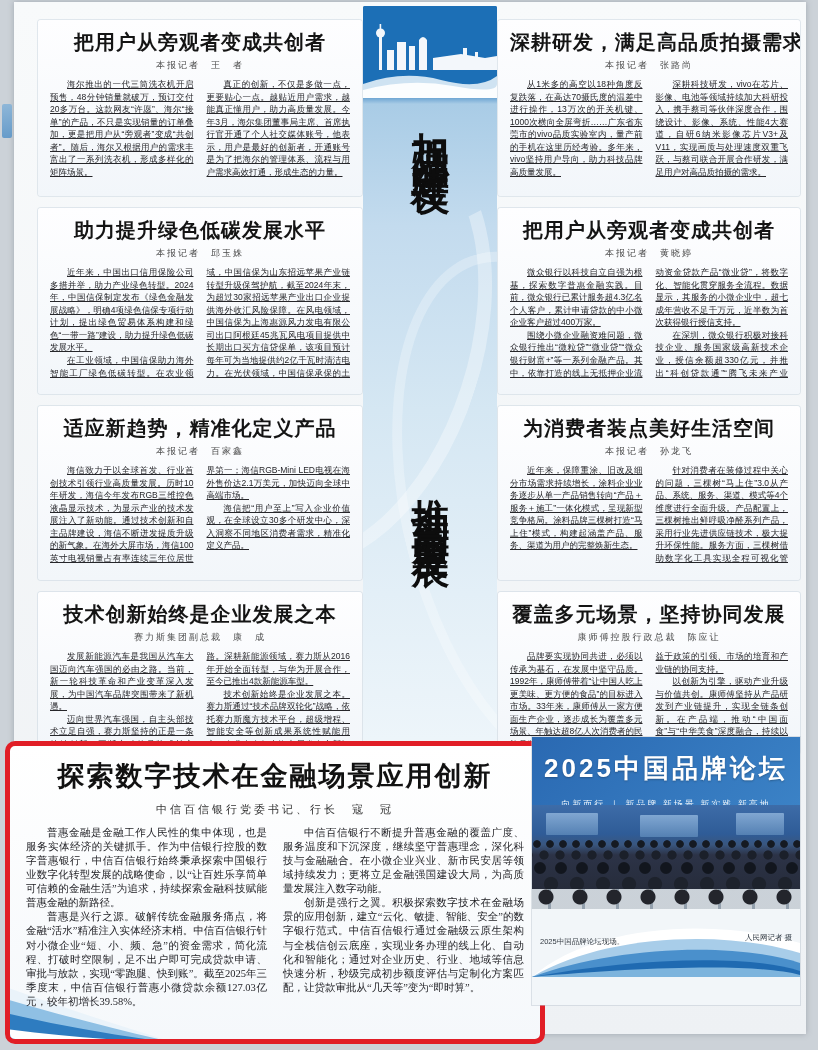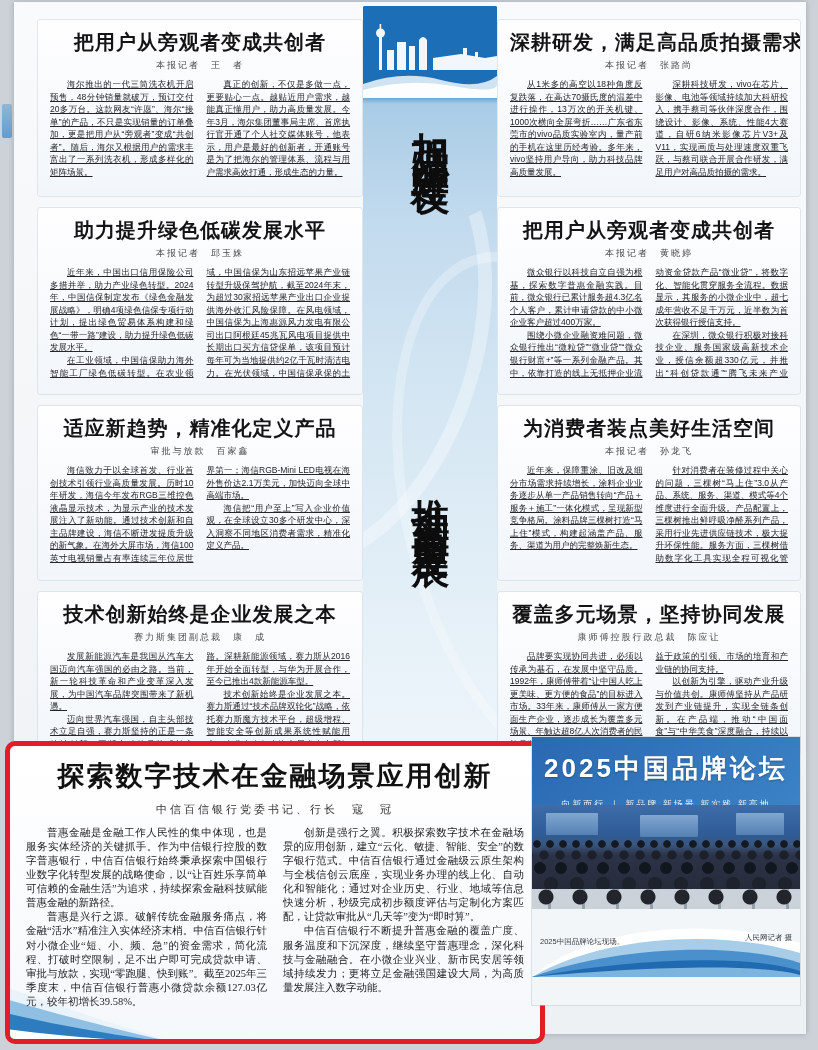--- a/index.html
+++ b/index.html
@@ -82,21 +82,21 @@
       <div class="title">助力提升绿色低碳发展水平</div>
       <div class="byline">本报记者　邱玉姝</div>
       <div class="body">
         <p>近年来，中国出口信用保险公司多措并举，助力产业绿色转型。2024年，中国信保制定发布《绿色金融发展战略》，明确4项绿色信保专项行动计划，提出绿色贸易体系构建和绿色“一带一路”建设，助力提升绿色低碳发展水平。</p>
         <p>在工业领域，中国信保助力海外智能工厂绿色低碳转型。在农业领域，中国信保为山东招远苹果产业链转型升级保驾护航，截至2024年末，为超过30家招远苹果产业出口企业提供海外收汇风险保障。在风电领域，中国信保为上海惠源风力发电有限公司出口阿根廷45兆瓦风电项目提供中长期出口买方信贷保单，该项目预计每年可为当地提供约2亿千瓦时清洁电力。在光伏领域，中国信保承保的土耳其3兆瓦光伏电站项目，每年能减少二氧化碳排放约4.5万吨。</p>
 
       </div>
     </div>
     <div class="article h174">
       <div class="title">适应新趋势，精准化定义产品</div>
-      <div class="byline">审批与放款　百家鑫</div>
+      <div class="byline">本报记者　百家鑫</div>
       <div class="body">
         <p>海信致力于以全球首发、行业首创技术引领行业高质量发展。历时10年研发，海信今年发布RGB三维控色液晶显示技术，为显示产业的技术发展注入了新动能。通过技术创新和自主品牌建设，海信不断迸发提质升级的新气象。在海外大屏市场，海信100英寸电视销量占有率连续三年位居世界第一；海信RGB-Mini LED电视在海外售价达2.1万美元，加快迈向全球中高端市场。</p>
         <p>海信把“用户至上”写入企业价值观，在全球设立30多个研发中心，深入洞察不同地区消费者需求，精准化定义产品。</p>
 
       </div>
     </div>
     <div class="article h162">
       <div class="title">技术创新始终是企业发展之本</div>
       <div class="byline">赛力斯集团副总裁　康　成</div>
       <div class="body">
@@ -177,22 +177,22 @@
       <path d="M0 18 C50 36 110 56 170 74 L0 74 Z" fill="#eaf3fa"></path>
       <path d="M0 30 C54 46 116 62 170 74 L0 74 Z" fill="#8fc0e4"></path>
       <path d="M0 44 C58 58 120 68 170 74 L0 74 Z" fill="#2e7cc0"></path>
       <path d="M0 60 C60 68 124 72 170 74 L0 74 Z" fill="#ffffff"></path>
     </svg>
     <div class="title">探索数字技术在金融场景应用创新</div>
     <div class="byline">中信百信银行党委书记、行长　寇　冠</div>
     <div class="body">
       <p>普惠金融是金融工作人民性的集中体现，也是服务实体经济的关键抓手。作为中信银行控股的数字普惠银行，中信百信银行始终秉承探索中国银行业数字化转型发展的战略使命，以“让百姓乐享简单可信赖的金融生活”为追求，持续探索金融科技赋能普惠金融的新路径。</p>
       <p>普惠是兴行之源。破解传统金融服务痛点，将金融“活水”精准注入实体经济末梢。中信百信银行针对小微企业“短、小、频、急”的资金需求，简化流程、打破时空限制，足不出户即可完成贷款申请、审批与放款，实现“零跑腿、快到账”。截至2025年三季度末，中信百信银行普惠小微贷款余额127.03亿元，较年初增长39.58%。</p>
+      <p>中信百信银行不断提升普惠金融的覆盖广度、服务温度和下沉深度，继续坚守普惠理念，深化科技与金融融合。在小微企业兴业、新市民安居等领域持续发力；更将立足金融强国建设大局，为高质量发展注入数字动能。</p>
       <p>创新是强行之翼。积极探索数字技术在金融场景的应用创新，建立“云化、敏捷、智能、安全”的数字银行范式。中信百信银行通过金融级云原生架构与全栈信创云底座，实现业务办理的线上化、自动化和智能化；通过对企业历史、行业、地域等信息快速分析，秒级完成初步额度评估与定制化方案匹配，让贷款审批从“几天等”变为“即时算”。</p>
-      <p>中信百信银行不断提升普惠金融的覆盖广度、服务温度和下沉深度，继续坚守普惠理念，深化科技与金融融合。在小微企业兴业、新市民安居等领域持续发力；更将立足金融强国建设大局，为高质量发展注入数字动能。</p>
     </div>
   </div>
 
   <div class="promo">
     <div class="head">
       <div class="ptitle">2025中国品牌论坛</div>
       <div class="psub">向新而行 ｜ 新品牌  新场景  新实践  新高地</div>
       <div class="plogo">人民日报 · 2025</div>
       <div class="ptiny">主办 · 承办</div>
     </div>

